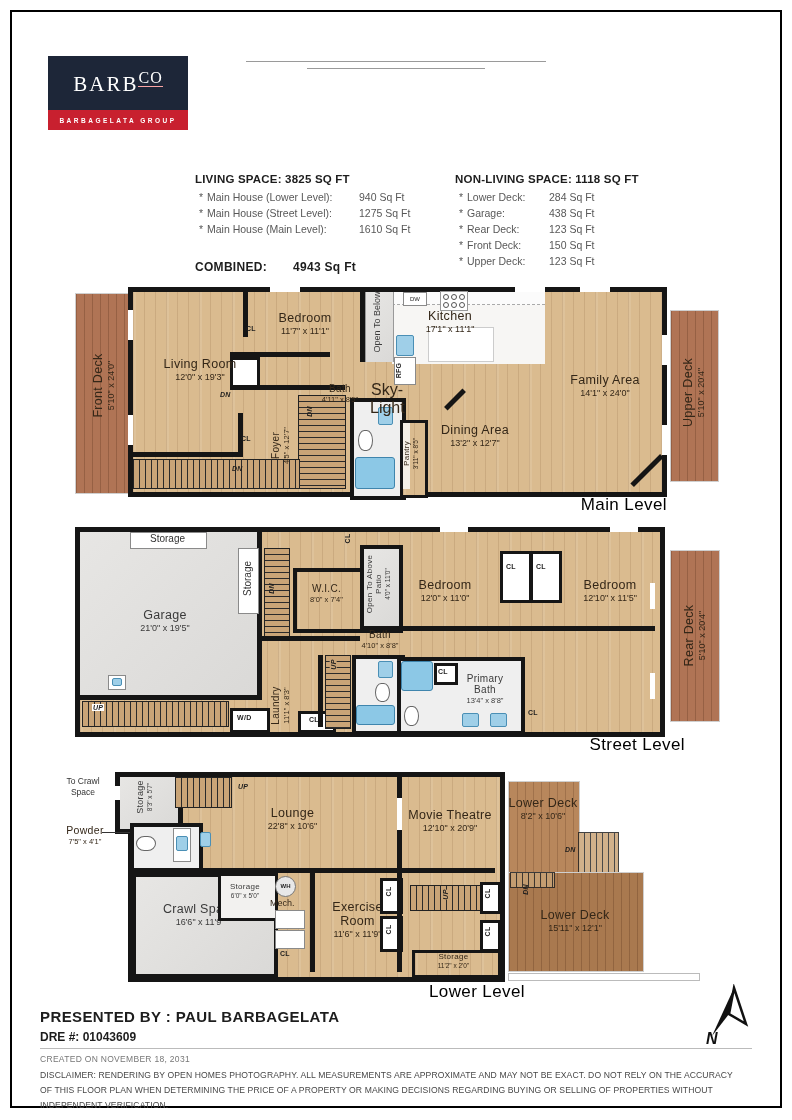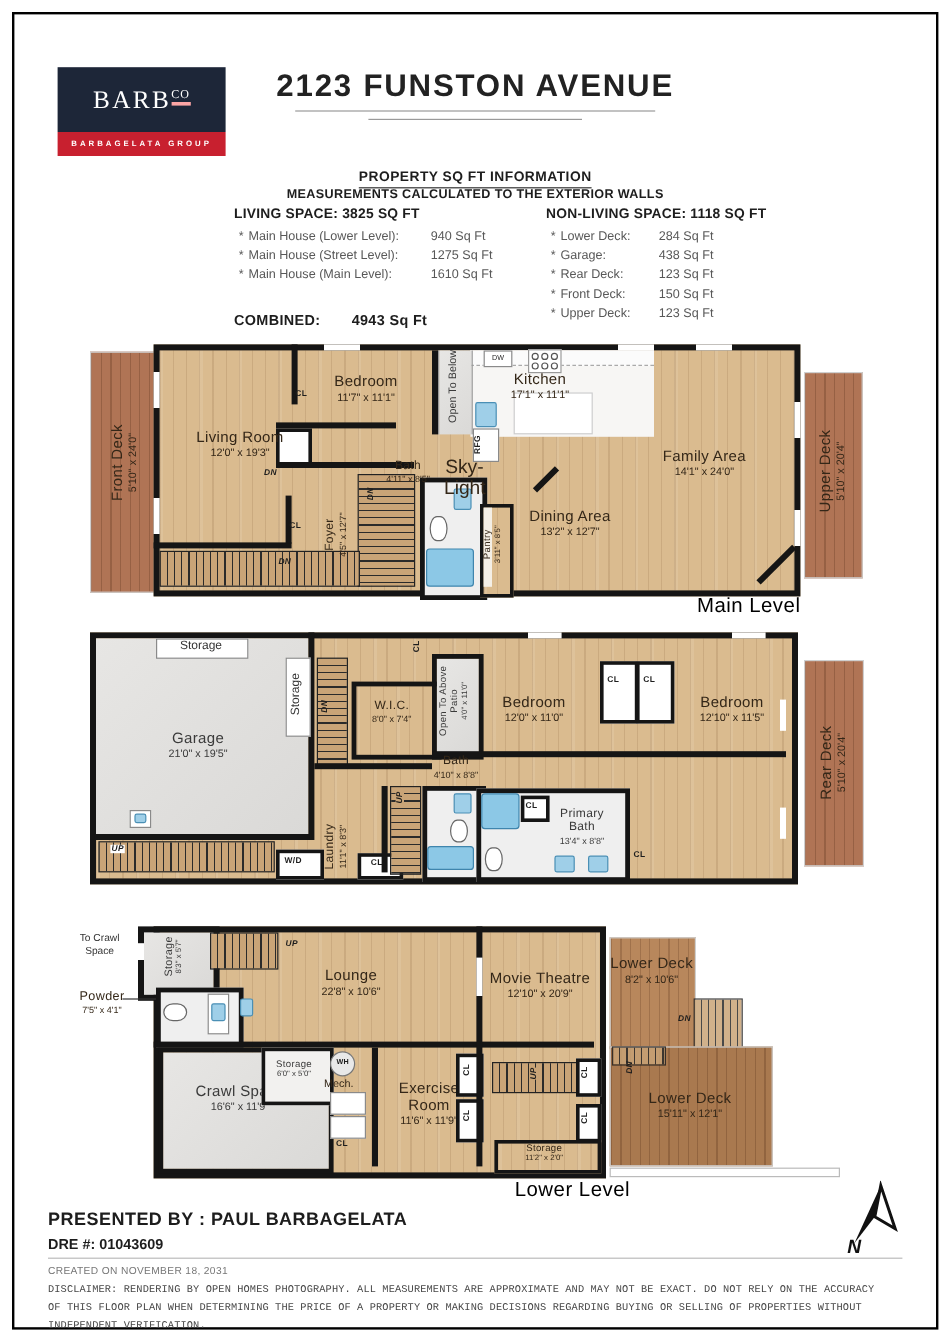--- a/index.html
+++ b/index.html
@@ -5,21 +5,21 @@
   html,body{margin:0;padding:0;background:#888;}
   .page{position:relative;width:792px;height:1120px;background:#fff;margin:0 auto;
         font-family:"Liberation Sans",sans-serif;color:#1d1d1d;overflow:hidden;}
   .abs{position:absolute;}
   .frame{position:absolute;left:10px;top:10px;right:10px;bottom:12px;border:2px solid #000;}
 
   
   .logo{left:48px;top:56px;width:140px;height:74px;}
   .logo-top{height:54px;background:#1d2638;display:flex;align-items:center;justify-content:center;}
   .logo-word{font-family:"Liberation Serif",serif;color:#fff;font-size:21px;letter-spacing:2px;}
-  .logo-word sup{font-size:10px;letter-spacing:1px;border-bottom:3px solid #fca5a5;}
+  .logo-word sup{font-size:16px;letter-spacing:1px;border-bottom:1px solid #fca5a5;}
   .logo-red{height:20px;background:#c8202f;display:flex;align-items:center;justify-content:center;
             color:#fff;font-size:6.5px;letter-spacing:2.5px;font-weight:bold;}
   .title-blk{left:200px;top:56px;width:392px;text-align:center;}
   .title{font-size:26px;font-weight:bold;letter-spacing:1.5px;color:#222;}
   .tline{height:1px;background:#9a9a9a;margin:5px auto 0;}
   .subtitle{font-size:19px;letter-spacing:3px;color:#333;margin-top:7px;}
 
   
   .sq-head{left:0;top:138px;width:792px;text-align:center;}
   .sq-head span{font-size:11.5px;font-weight:bold;border-bottom:1.5px solid #333;padding-bottom:2px;letter-spacing:.4px;}
@@ -69,42 +69,39 @@
   .counter{background:#fbfbfb;border-bottom:1px dashed #aaa;}
   .burners{display:grid;grid-template-columns:repeat(3,1fr);grid-gap:2px;padding:2px;background:#fff;border:1px solid #999;}
   .burners i{width:4px;height:4px;border:1px solid #555;border-radius:50%;}
   .leader{background:#333;height:1px;}
 
   
   .f-pres{left:40px;top:1008px;font-size:15px;font-weight:bold;letter-spacing:.4px;}
   .f-dre{left:40px;top:1030px;font-size:12px;font-weight:bold;}
   .f-rule{left:40px;top:1048px;width:712px;height:1px;background:#bbb;}
   .f-created{left:40px;top:1054px;font-size:8.5px;color:#777;letter-spacing:.3px;}
-  .f-disc{left:40px;top:1068px;width:698px;font-size:8.6px;color:#474747;line-height:15px;letter-spacing:.1px;font-family:Liberation Mono, monospace;}
+  .f-disc{left:40px;top:1068px;width:698px;font-size:8.6px;color:#474747;line-height:15px;letter-spacing:.1px;}
 </style>
 </head>
 <body>
 
 <div class="page">
   <div class="frame"></div>
 
   <div class="abs logo">
     <div class="logo-top">
       <span class="logo-word"><span>BARB</span><sup>CO</sup></span>
     </div>
     <div class="logo-red">BARBAGELATA GROUP</div>
   </div>
   <div class="abs title-blk">
-    <div class="title">2123 FUNSTON AVENUE</div>
     <div class="tline" style="width:300px"></div>
     <div class="tline" style="width:178px;margin-top:6px"></div>
   </div>
 
-  <div class="abs sq-head"><span>PROPERTY SQ FT INFORMATION</span></div>
-  <div class="abs sq-sub">MEASUREMENTS CALCULATED TO THE EXTERIOR WALLS</div>
 
   <div class="abs" style="left:195px;top:173px;width:255px">
     <div class="sq-col-h">LIVING SPACE: 3825 SQ FT</div>
     <div class="sq-item">
         <span class="bul">*</span>
         <span class="inm">Main House (Lower Level):</span>
         <span class="ival">940 Sq Ft</span>
       </div>
     <div class="sq-item">
         <span class="bul">*</span>
@@ -216,21 +213,21 @@
         <div class="dm">12'0" x 19'3"</div>
       </div>
     <div class="abs rlabel" style="left:190px;top:26px;width:90px">
         <div class="nm">Bedroom</div>
         <div class="dm">11'7" x 11'1"</div>
       </div>
     <div class="abs rlabel" style="left:335px;top:24px;width:90px">
         <div class="nm">Kitchen</div>
         <div class="dm">17'1" x 11'1"</div>
       </div>
-    <div class="abs rlabel" style="left:472px;top:88px;width:90px">
+    <div class="abs rlabel" style="left:490px;top:88px;width:90px">
         <div class="nm">Family Area</div>
         <div class="dm">14'1" x 24'0"</div>
       </div>
     <div class="abs rlabel" style="left:360px;top:138px;width:90px">
         <div class="nm">Dining Area</div>
         <div class="dm">13'2" x 12'7"</div>
       </div>
     <div class="abs rlabel sm" style="left:235px;top:98px;width:70px">
         <div class="nm">Bath</div>
         <div class="dm">4'11" x 8'5"</div>
@@ -343,20 +340,21 @@
     <div class="abs sinkb" style="left:392px;top:190px;width:15px;height:12px"></div>
     <div class="abs sinkb" style="left:420px;top:190px;width:15px;height:12px"></div>
 
     <div class="abs tag" style="left:458px;top:186px">CL</div>
 
     <div class="abs notch" style="left:370px;top:4px;width:28px;height:5px"></div>
     <div class="abs notch" style="left:540px;top:4px;width:28px;height:5px"></div>
     <div class="abs notch" style="left:580px;top:60px;width:5px;height:26px"></div>
     <div class="abs notch" style="left:580px;top:150px;width:5px;height:26px"></div>
 
+    <div class="abs caption" style="left:5px;top:212px;width:610px">Street Level</div>
   </div>
 
   <div class="abs" style="left:60px;top:770px;width:700px;height:240px">
 
     <div class="abs deck-wood2" style="left:448px;top:11px;width:70px;height:91px"></div>
     <div class="abs rlabel" style="left:448px;top:26px;width:70px">
         <div class="nm">Lower Deck</div>
         <div class="dm">8'2" x 10'6"</div>
       </div>
     <div class="abs stairs-b" style="left:518px;top:62px;width:39px;height:40px;opacity:.85"></div>

